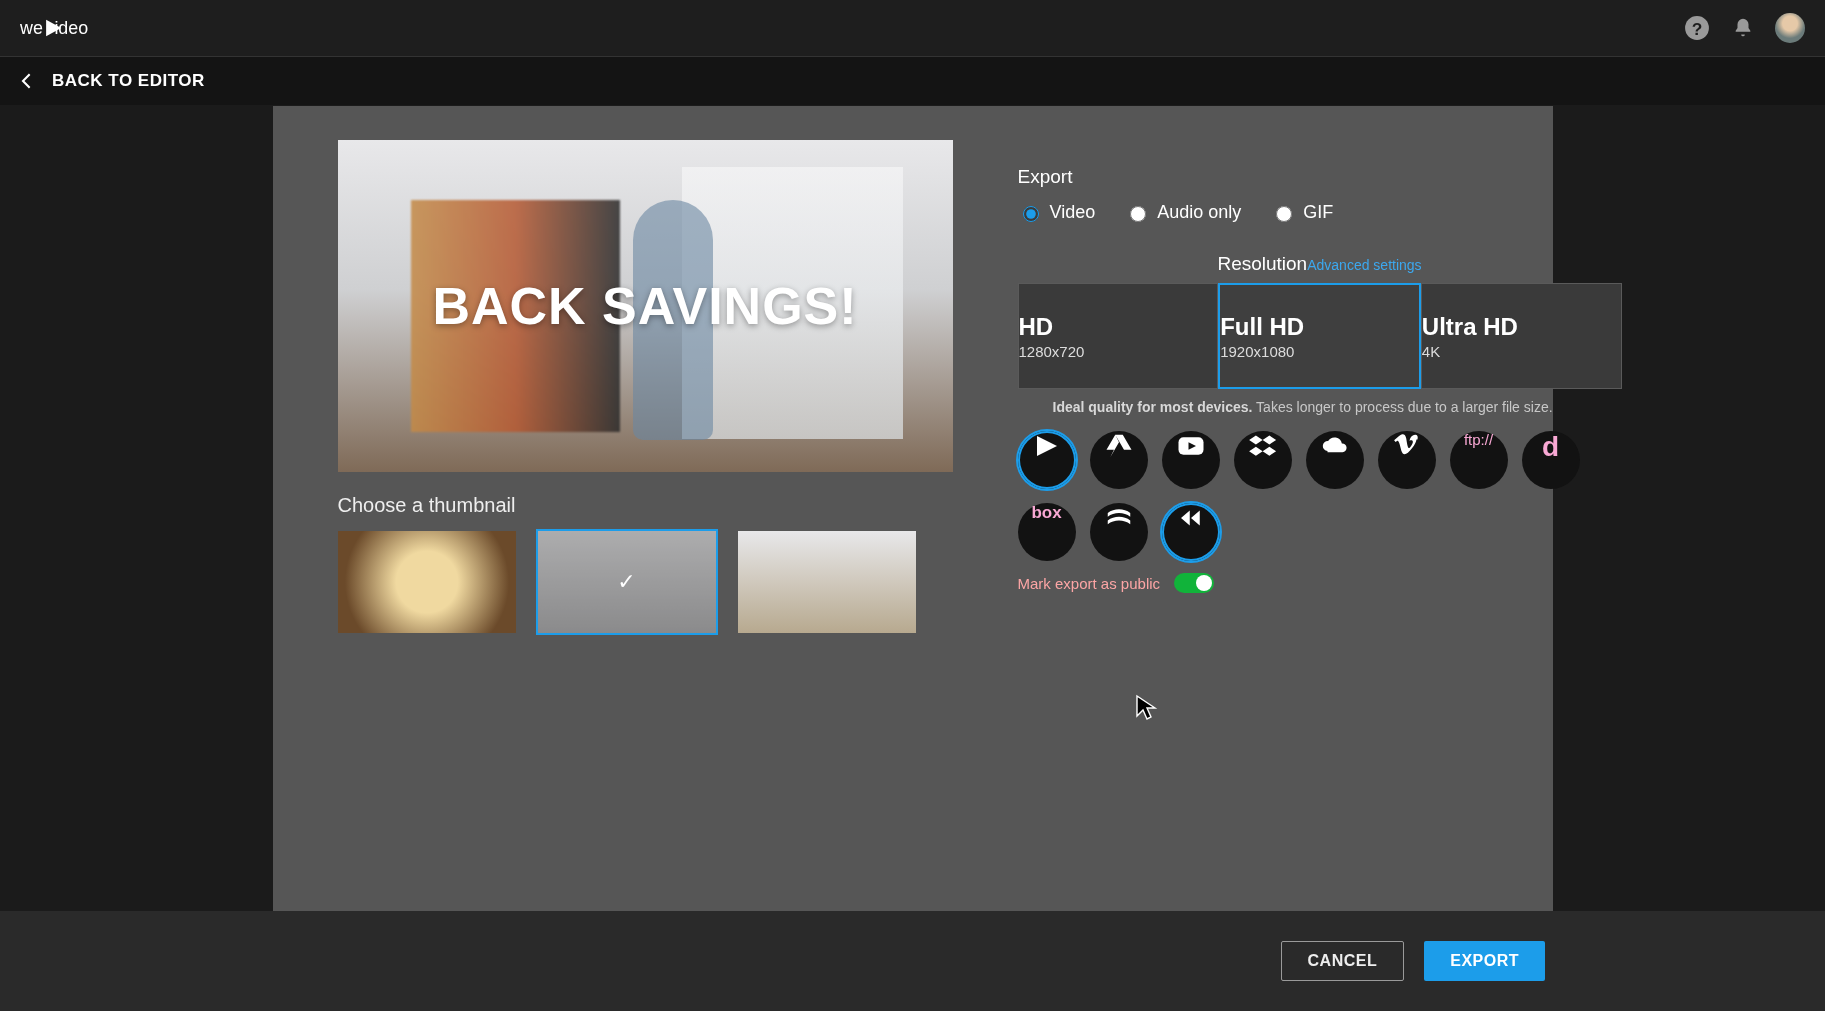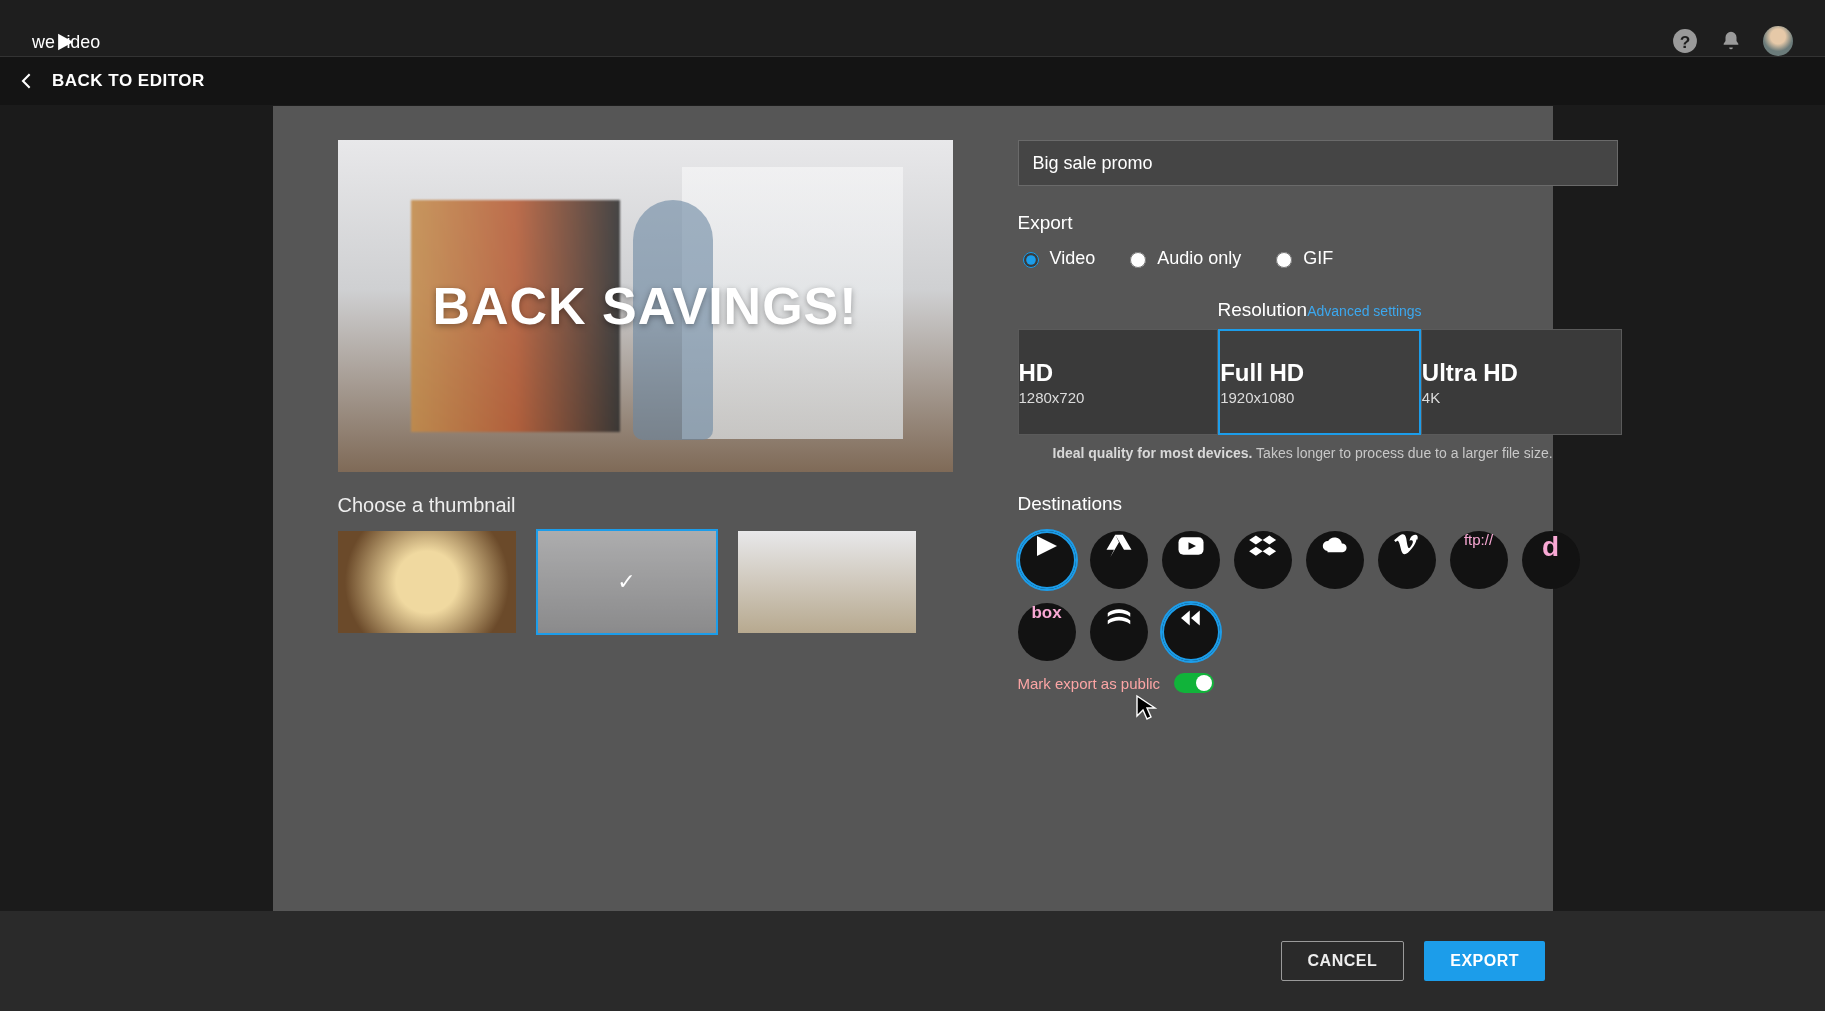--- a/index.html
+++ b/index.html
@@ -9,21 +9,21 @@
     --bg-input:#454545;
     --accent:#1c9dea;
     --text:#ffffff;
     --muted:#b8b8b8;
     --tile:#3a3a3a;
     --footer:#2a2a2a;
   }
   *{box-sizing:border-box;font-family:"Helvetica Neue",Helvetica,Arial,sans-serif;}
   html,body{margin:0;padding:0;background:var(--bg);color:var(--text);width:1825px;height:1011px;overflow:hidden;}
   
-  .topbar{height:57px;background:#1e1e1e;display:flex;align-items:flex-end;justify-content:space-between;padding:0 32px;border-bottom:1px solid #333;}
+  .topbar{height:57px;background:#1e1e1e;display:flex;align-items:center;justify-content:space-between;padding:0 20px;border-bottom:1px solid #333;}
   .logo{display:flex;align-items:center;gap:0;}
   .logo svg{height:28px;}
   .top-right{display:flex;align-items:center;gap:18px;}
   .icon-btn{width:28px;height:28px;display:flex;align-items:center;justify-content:center;color:#b8b8b8;cursor:pointer;}
   .avatar{width:30px;height:30px;border-radius:50%;background:radial-gradient(circle at 50% 35%, #e6c9a8 0 30%, #6b7b7a 60%);cursor:pointer;}
   
   .backbar{height:48px;background:#141414;display:flex;align-items:center;padding:0 18px;gap:14px;cursor:pointer;}
   .backbar .arrow{width:20px;height:20px;display:flex;align-items:center;justify-content:center;}
   .backbar .label{font-size:17px;font-weight:700;letter-spacing:.5px;}
   
@@ -129,21 +129,20 @@
         <div class="thumb t2 selected">
           <div class="overlay">
               <span class="check">✓</span>
             </div>
         </div>
         <div class="thumb t3"></div>
       </div>
     </div>
 
     <div class="right">
-      <input class="title-input" value="Big sale promo" style="">
 
       <div class="section-title">Export</div>
       <div class="radios">
         <label class="radio">
           <input type="radio" name="exp" checked="" style="">
           <span>Video</span>
         </label>
         <label class="radio">
           <input type="radio" name="exp" style="">
           <span>Audio only</span>
@@ -169,21 +168,20 @@
         </div>
         <div class="res-tile">
           <div class="res-name">Ultra HD</div>
           <div class="res-sub">4K</div>
         </div>
       </div>
       <div class="res-note">
         <span class="bold">Ideal quality for most devices.</span><span> Takes longer to process due to a larger file size.</span>
       </div>
 
-      <div class="dest-title">Destinations</div>
       <div class="dest-row">
         <div class="dest selected">
           <svg viewBox="0 0 24 24">
               <path d="M4 4 L20 12 L4 20 Z" fill="#fff"></path>
             </svg>
         </div>
         <div class="dest">
           <svg viewBox="0 0 24 24">
               <path d="M9 3 L15 3 L22 15 L16 15 Z M2 15 L8 15 L5 21 Z M9 3 L2 15 L5 21 L12 9 Z" fill="#fff"></path>
             </svg>

